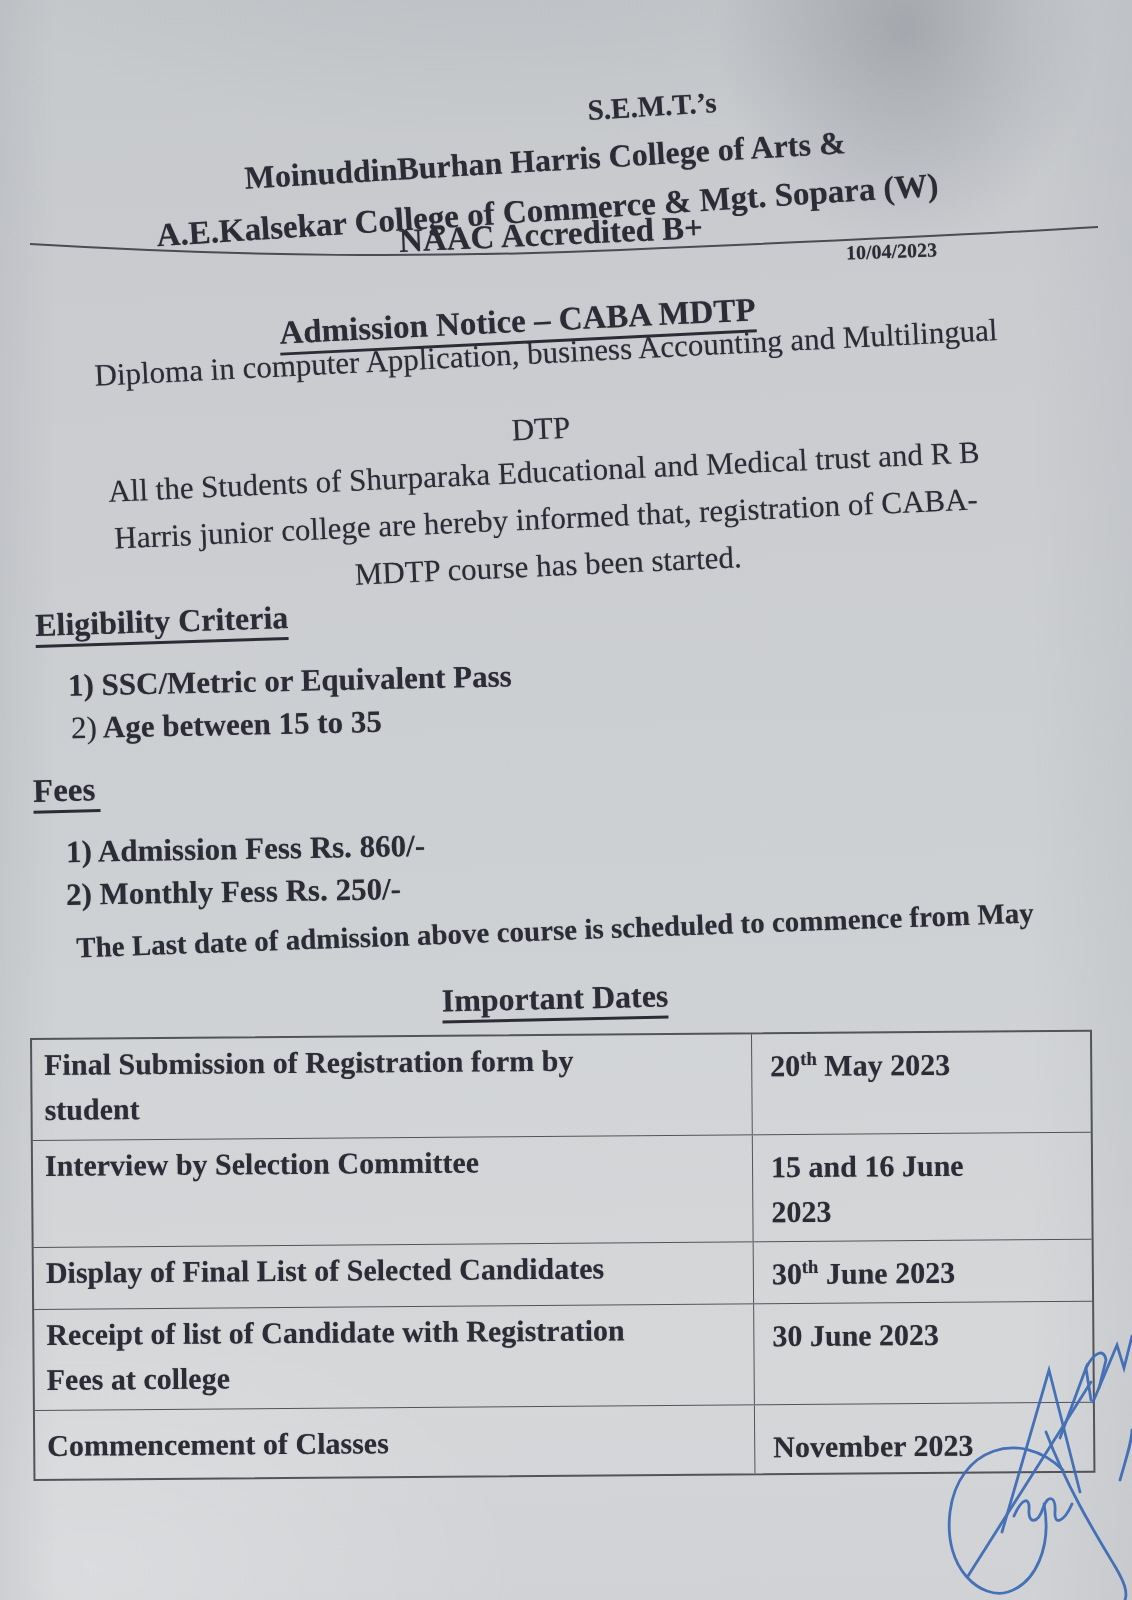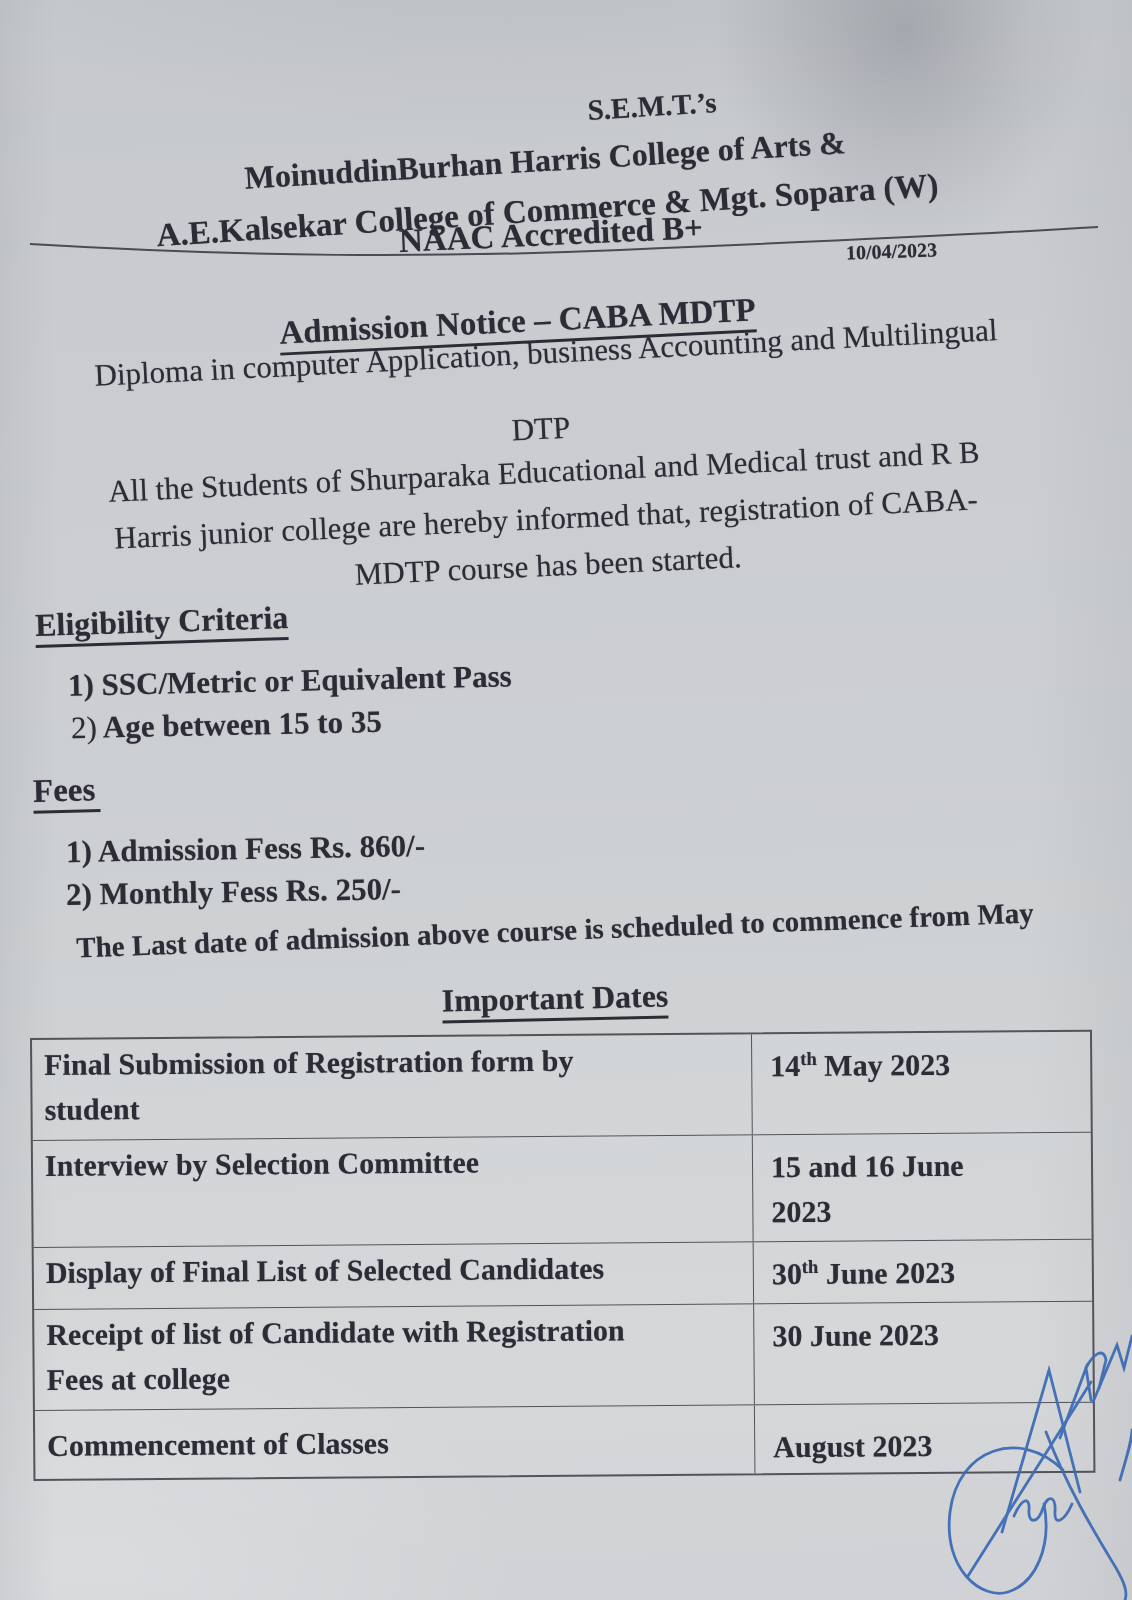--- a/index.html
+++ b/index.html
@@ -131,21 +131,21 @@
   </div>
 
   <div class="idtable">
 
     <div class="idrow" style="height:100px;">
       <div class="cell item">
         <div>Final Submission of Registration form by</div>
         <div class="l2">student</div>
       </div>
       <div class="cell date">
-        <span>14</span><sup class="sup">th</sup><span> May 2023</span>
+        <span>20</span><sup class="sup">th</sup><span> May 2023</span>
         
       </div>
     </div>
 
     <div class="idrow" style="height:107px;">
       <div class="cell item">
         <div>Interview by Selection Committee</div>
 
       </div>
       <div class="cell date">
@@ -175,21 +175,21 @@
         
       </div>
     </div>
 
     <div class="idrow" style="height:69px;">
       <div class="cell item" style="padding-top:12px;">
         <div>Commencement of Classes</div>
 
       </div>
       <div class="cell date" style="padding-top:12px;">
-        <span>August 2023</span><sup class="sup"></sup><span></span>
+        <span>November 2023</span><sup class="sup"></sup><span></span>
         
       </div>
     </div>
 
   </div>
 
   <svg class="svg-overlay" viewBox="0 0 1132 1600">
     <g fill="none" stroke="var(--sig, #3e6cb5)" stroke-width="2.8" stroke-linecap="round" opacity="0.95">
       <path d="M 1002,1532 L 1049,1370 L 1080,1492"></path>
       <path d="M 1060,1438 L 1086,1368 L 1091,1400"></path>

